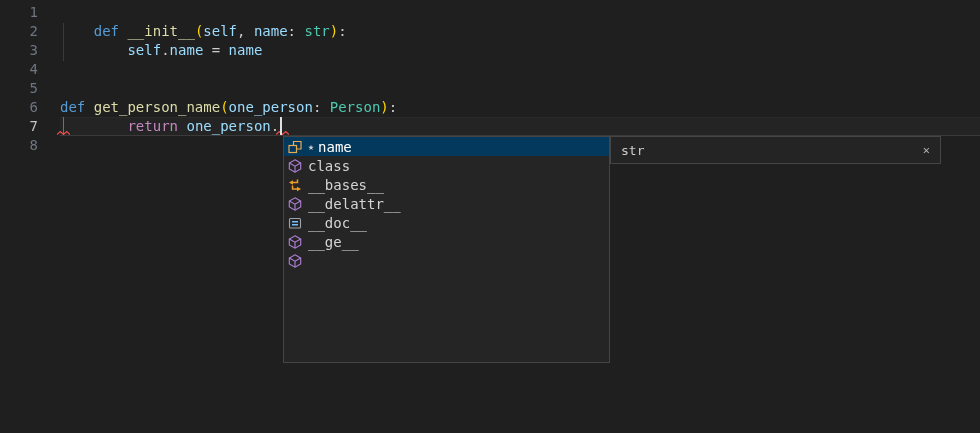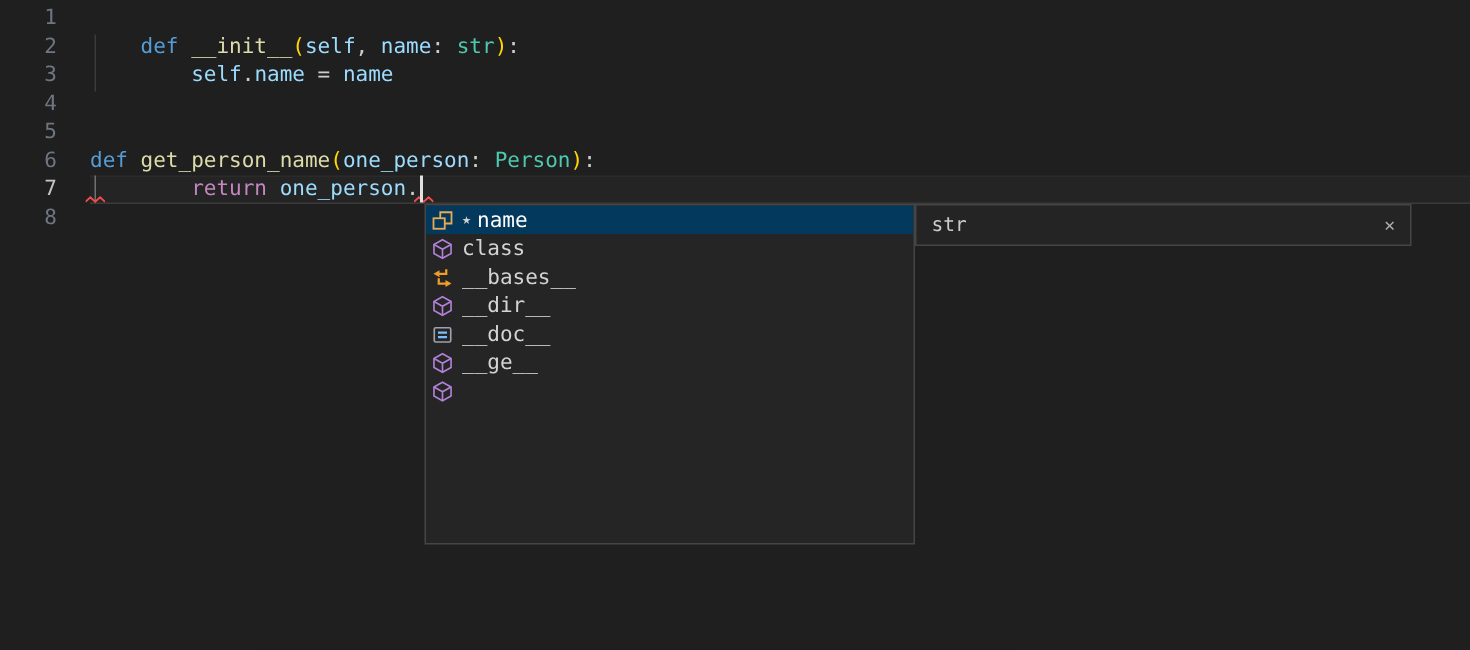--- a/index.html
+++ b/index.html
@@ -128,21 +128,21 @@
         </span>
         <span class="slabel">__bases__</span>
       </div>
       <div class="srow">
         <span class="sicon">
           <svg width="16" height="16" viewBox="0 0 16 16">
             <path d="M8 1.8 L13.7 5 V11 L8 14.2 L2.3 11 V5 Z" fill="none" stroke="#b180d7" stroke-width="1.1"></path>
             <path d="M2.3 5 L8 8.2 L13.7 5 M8 8.2 V14.2" fill="none" stroke="#b180d7" stroke-width="1.1"></path>
           </svg>
         </span>
-        <span class="slabel">__dir__</span>
+        <span class="slabel">__delattr__</span>
       </div>
       <div class="srow">
         <span class="sicon">
           <svg width="16" height="16" viewBox="0 0 16 16">
             <rect x="2.5" y="3.5" width="11" height="9.5" rx="1" fill="none" stroke="#9da3ab" stroke-width="1.1"></rect>
             <path d="M5 6.8 H11 M5 9.8 H11" stroke="#75beff" stroke-width="1.5"></path>
           </svg>
         </span>
         <span class="slabel">__doc__</span>
       </div>

